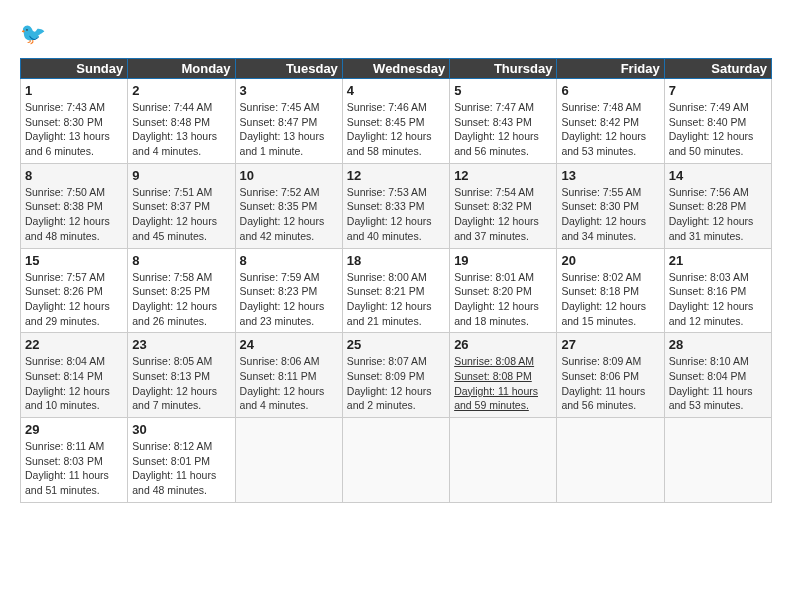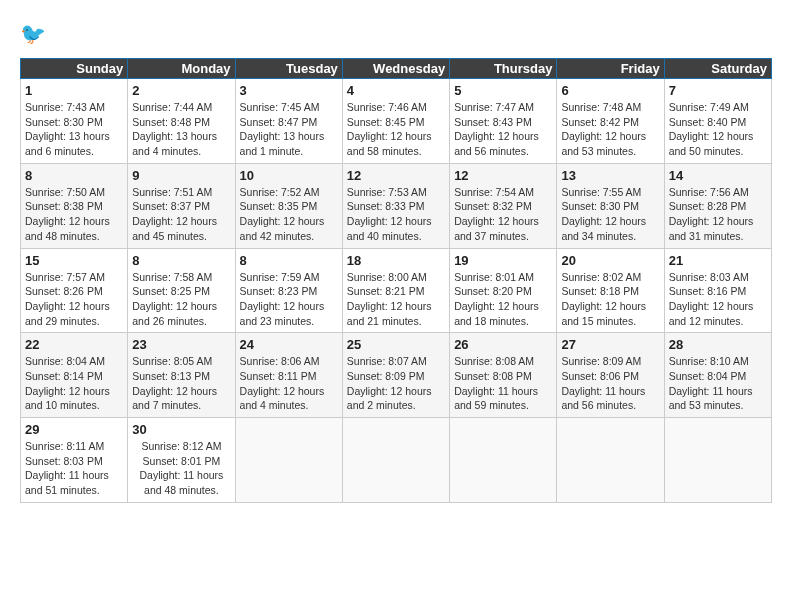--- a/index.html
+++ b/index.html
@@ -290,21 +290,21 @@
         </td>
         <td>
           <span class="day-num">25</span>
           <div class="day-info" style="white-space: pre-line;">Sunrise: 8:07 AM
 Sunset: 8:09 PM
 Daylight: 12 hours
 and 2 minutes.</div>
         </td>
         <td>
           <span class="day-num">26</span>
-          <div class="day-info" style="white-space: pre-line;">Sunrise: 8:08 AM
+          <div class="day-info" style="white-space: pre-line; text-decoration: underline;">Sunrise: 8:08 AM
 Sunset: 8:08 PM
 Daylight: 11 hours
 and 59 minutes.</div>
         </td>
         <td>
           <span class="day-num">27</span>
           <div class="day-info" style="white-space: pre-line;">Sunrise: 8:09 AM
 Sunset: 8:06 PM
 Daylight: 11 hours
 and 56 minutes.</div>
@@ -320,21 +320,21 @@
       <tr>
         <td>
           <span class="day-num">29</span>
           <div class="day-info" style="white-space: pre-line;">Sunrise: 8:11 AM
 Sunset: 8:03 PM
 Daylight: 11 hours
 and 51 minutes.</div>
         </td>
         <td>
           <span class="day-num">30</span>
-          <div class="day-info" style="white-space: pre-line; text-align: center;">Sunrise: 8:12 AM
+          <div class="day-info" style="white-space: pre-line;">Sunrise: 8:12 AM
 Sunset: 8:01 PM
 Daylight: 11 hours
 and 48 minutes.</div>
         </td>
         <td class="empty-cell"></td>
         <td class="empty-cell"></td>
         <td class="empty-cell"></td>
         <td class="empty-cell"></td>
         <td class="empty-cell"></td>
       </tr>

